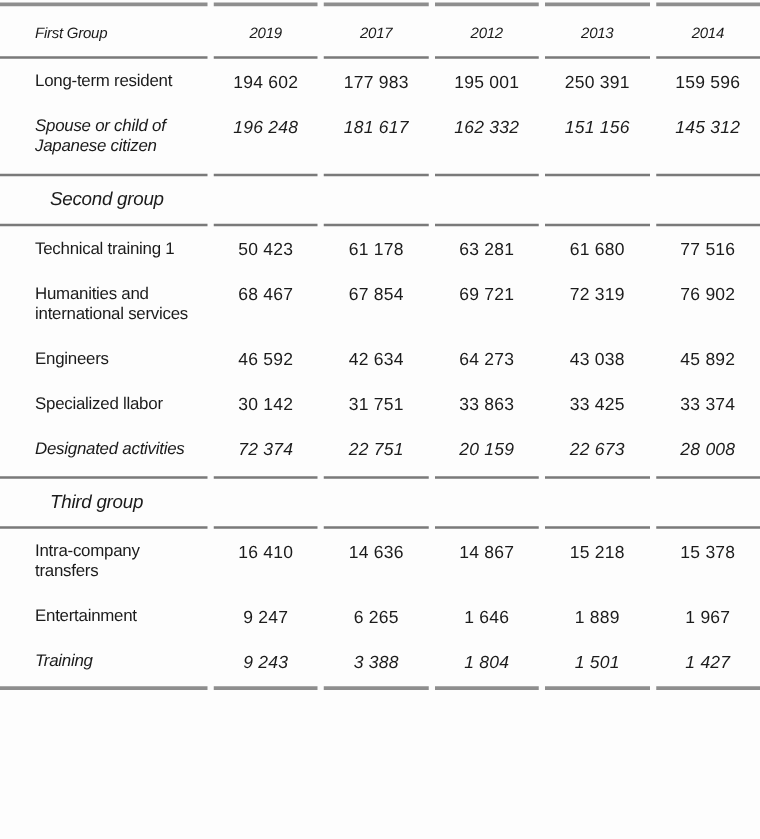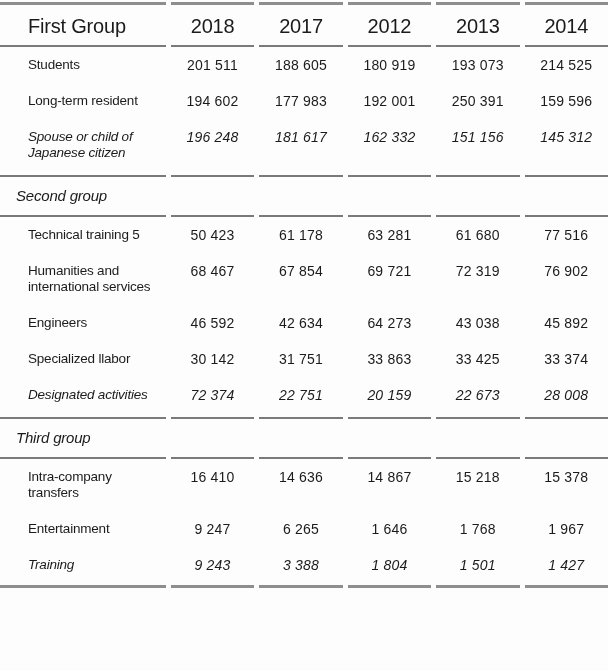--- a/index.html
+++ b/index.html
@@ -36,21 +36,22 @@
 
   th, td {
     vertical-align: top;
     line-height: 16px;
     font-weight: normal;
     letter-spacing: -0.2px;
   }
   thead th {
     border-top: 3px solid var(--rule-heavy);
     border-bottom: 2px solid var(--rule-light);
-    font-size: 20px;
+    font-style: italic;
+    font-size: 12px;
     padding: 13px 0 11px 0;
   }
   thead th.label { text-align: left; padding-left: 28px; }
   thead th.num   { text-align: center; }
 
   td.label {
     font-size: 13.5px;
     text-align: left;
     padding: 10px 0 10px 28px;
     white-space: pre-line;
@@ -64,21 +65,21 @@
   tr.block-last td { padding-bottom: 14px; font-style: italic; }
 
   td.section-cell {
     border-top: 2px solid var(--rule-light);
     border-bottom: 2px solid var(--rule-light);
     padding: 11px 0 11px 0;
   }
   td.section-cell.label {
     font-style: italic;
     font-size: 15px;
-    padding-left: 16px;
+    padding-left: 40px;
     white-space: normal;
     margin-left: 12px;
   }
   tr.table-last td {
     border-bottom: 3px solid var(--rule-heavy);
     padding-bottom: 12px;
   }
 </style>
 </head>
 <body>
@@ -89,41 +90,33 @@
       <col class="c-label">
       <col class="c-year">
         <col class="c-year">
         <col class="c-year">
         <col class="c-year">
         <col class="c-year">
     </colgroup>
     <thead>
       <tr>
         <th class="label">First Group</th>
-        <th class="num">2018</th>
+        <th class="num">2019</th>
         <th class="num">2017</th>
         <th class="num">2012</th>
         <th class="num">2013</th>
         <th class="num">2014</th>
       </tr>
     </thead>
     <tbody>
         <tr>
-          <td class="label">Students</td>
-          <td class="num">201 511</td>
-          <td class="num">188 605</td>
-          <td class="num">180 919</td>
-          <td class="num">193 073</td>
-          <td class="num">214 525</td>
-        </tr>
-        <tr>
           <td class="label">Long-term resident</td>
           <td class="num">194 602</td>
           <td class="num">177 983</td>
-          <td class="num">192 001</td>
+          <td class="num">195 001</td>
           <td class="num">250 391</td>
           <td class="num">159 596</td>
         </tr>
         <tr class="block-last">
           <td class="label">Spouse or child of
 Japanese citizen</td>
           <td class="num">196 248</td>
           <td class="num">181 617</td>
           <td class="num">162 332</td>
           <td class="num">151 156</td>
@@ -131,21 +124,21 @@
         </tr>
         <tr>
           <td class="section-cell label">Second group</td>
           <td class="section-cell"></td>
           <td class="section-cell"></td>
           <td class="section-cell"></td>
           <td class="section-cell"></td>
           <td class="section-cell"></td>
         </tr>
         <tr>
-          <td class="label">Technical training 5</td>
+          <td class="label">Technical training 1</td>
           <td class="num">50 423</td>
           <td class="num">61 178</td>
           <td class="num">63 281</td>
           <td class="num">61 680</td>
           <td class="num">77 516</td>
         </tr>
         <tr>
           <td class="label">Humanities and
 international services</td>
           <td class="num">68 467</td>
@@ -192,21 +185,21 @@
           <td class="num">14 636</td>
           <td class="num">14 867</td>
           <td class="num">15 218</td>
           <td class="num">15 378</td>
         </tr>
         <tr>
           <td class="label">Entertainment</td>
           <td class="num">9 247</td>
           <td class="num">6 265</td>
           <td class="num">1 646</td>
-          <td class="num">1 768</td>
+          <td class="num">1 889</td>
           <td class="num">1 967</td>
         </tr>
         <tr class="block-last table-last">
           <td class="label">Training</td>
           <td class="num">9 243</td>
           <td class="num">3 388</td>
           <td class="num">1 804</td>
           <td class="num">1 501</td>
           <td class="num">1 427</td>
         </tr>

